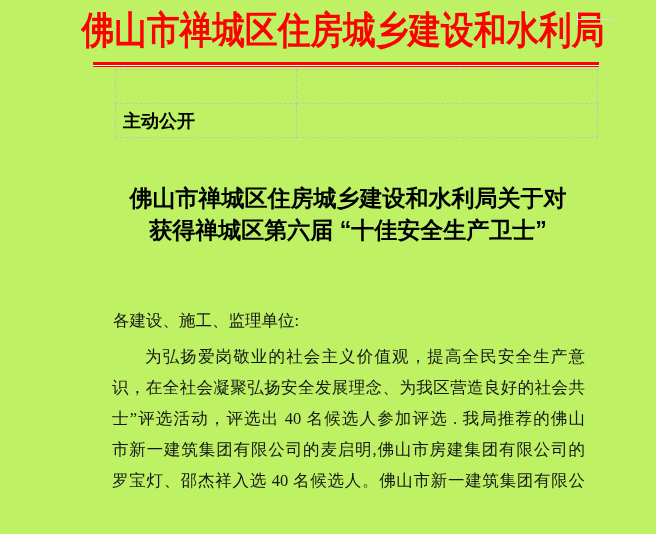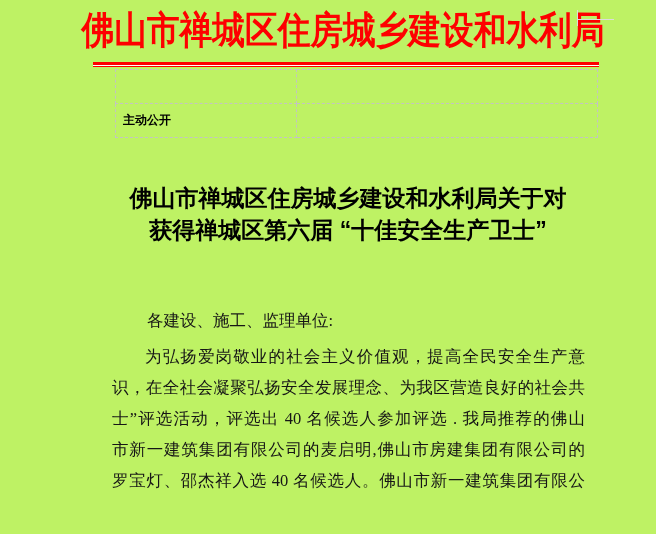--- a/index.html
+++ b/index.html
@@ -67,21 +67,21 @@
     border-collapse: collapse;
     table-layout: fixed;
   }
   .meta-table td {
     border: 1px dashed #c3c3c3;
     height: 33px;
     padding: 0 0 0 7px;
     vertical-align: middle;
     font-family: "Liberation Sans", sans-serif;
     font-weight: 700;
-    font-size: 12px;
+    font-size: 18px;
     color: #000000;
     overflow: hidden;
   }
   .meta-table .c1 { width: 173px; }
   .meta-table .c2 { width: 293px; }
 
   
   .doc-title {
     position: absolute;
     left: 92px;
@@ -97,21 +97,20 @@
 
   
   .salutation {
     position: absolute;
     left: 113px;
     top: 310px;
     font-family: "Liberation Serif", serif;
     font-size: 16.5px;
     line-height: 22px;
     color: #161616;
-    margin-left: 34px;
   }
   .body-par {
     position: absolute;
     left: 112px;
     top: 341px;
     width: 473px;
     font-family: "Liberation Serif", serif;
     font-size: 16.5px;
     color: #161616;
   }

